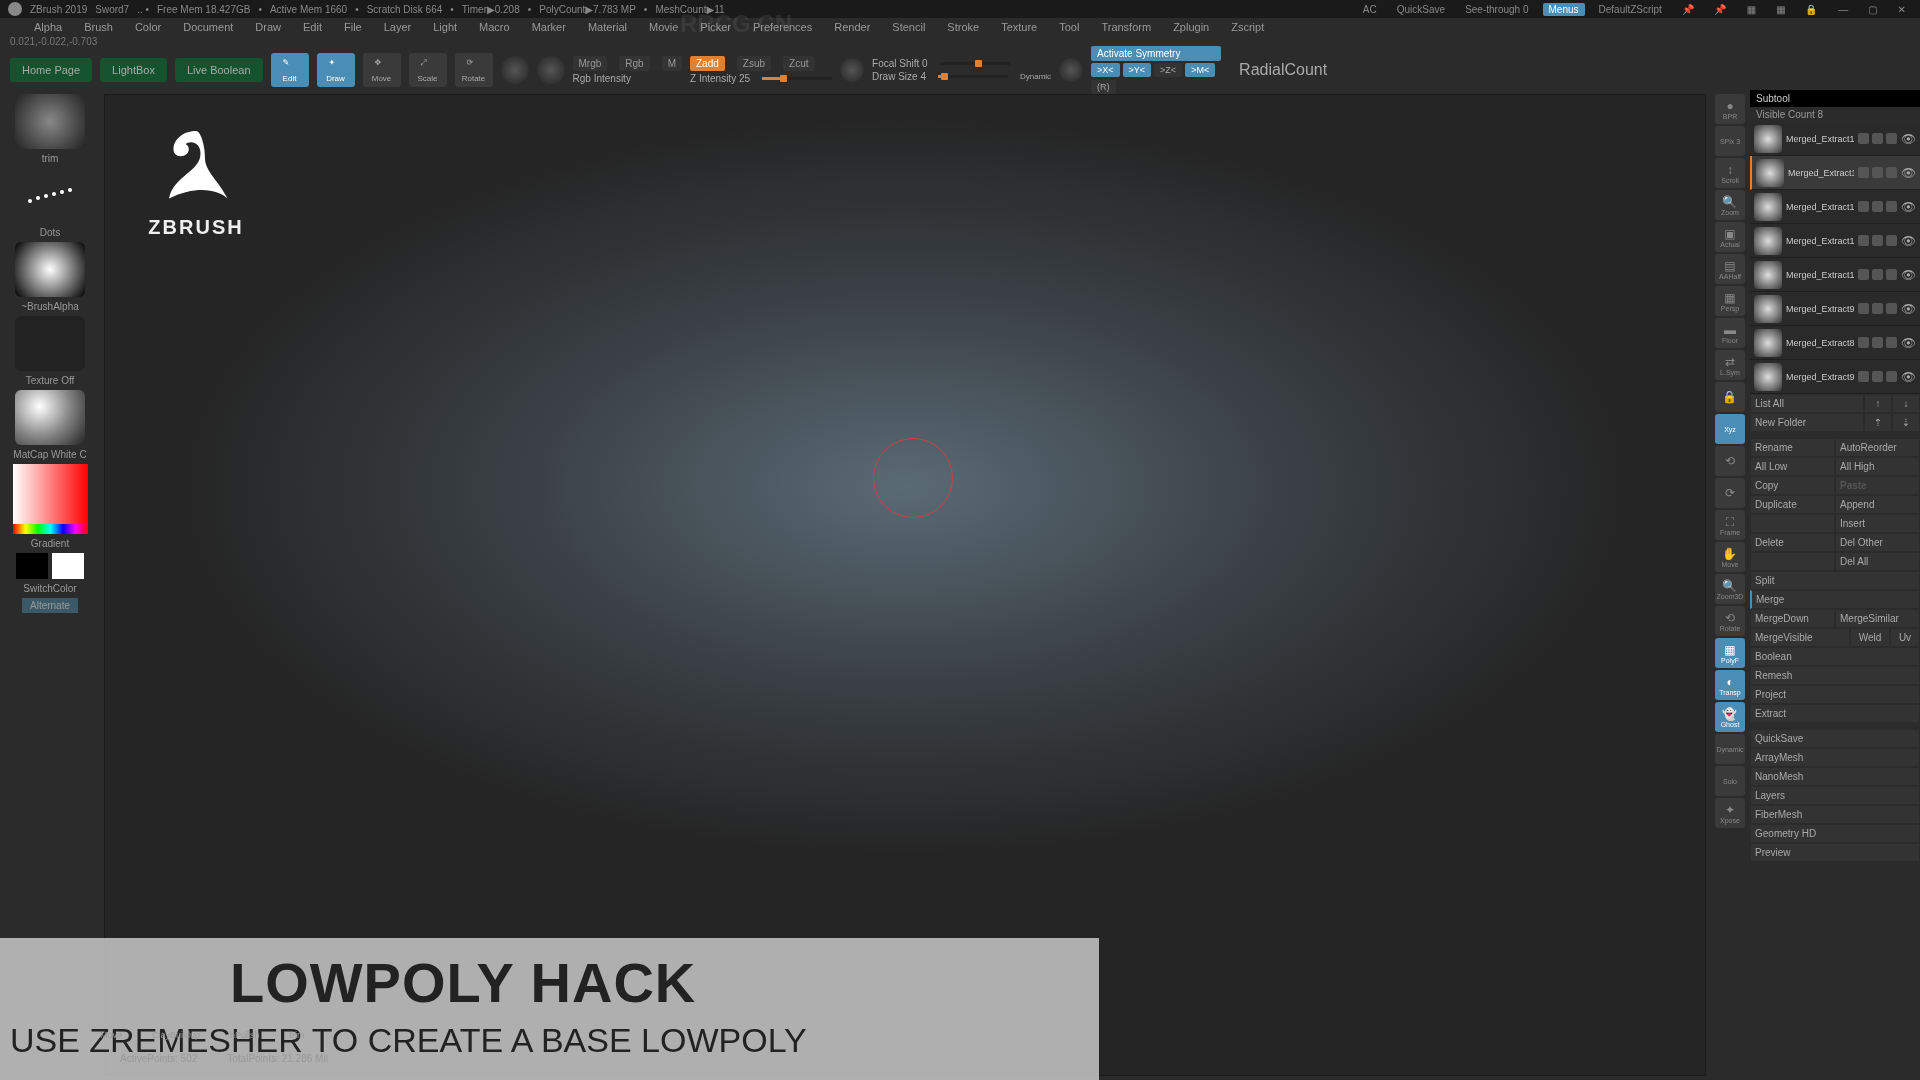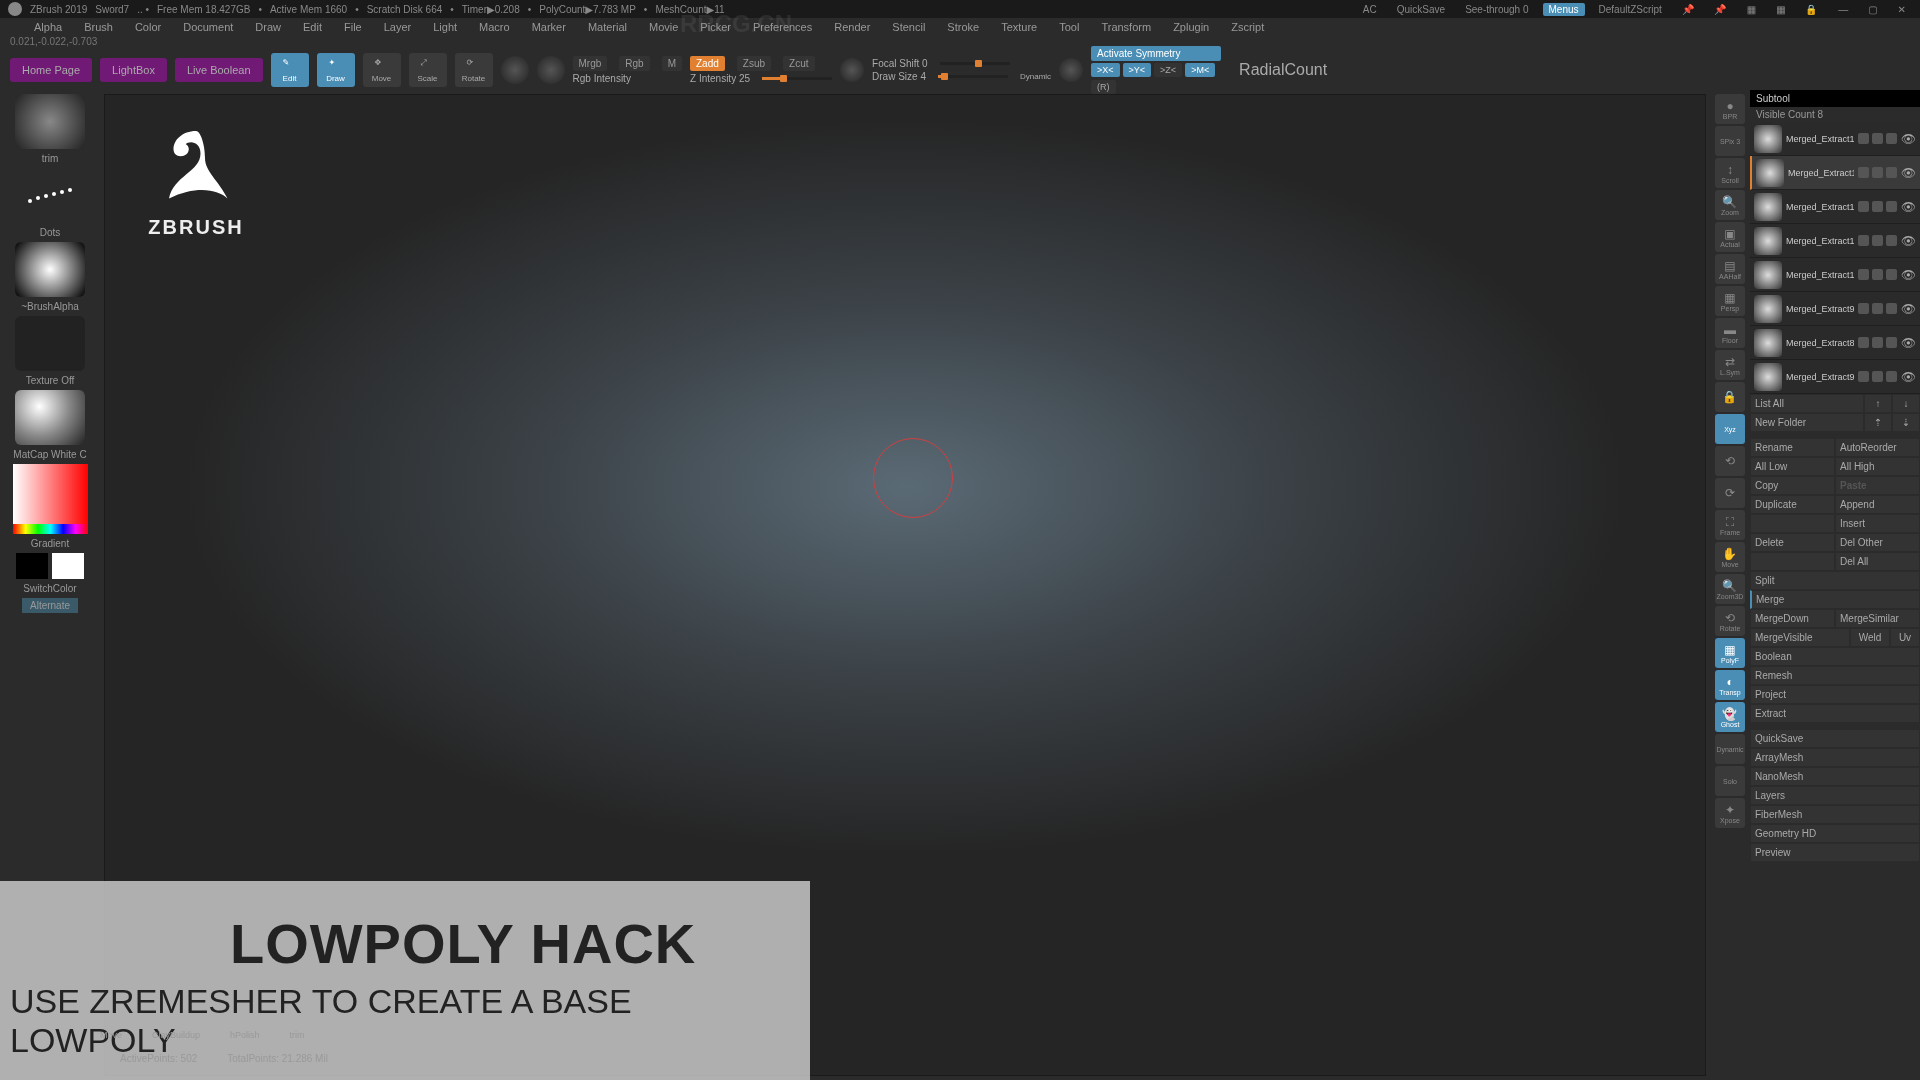--- a/index.html
+++ b/index.html
@@ -14,21 +14,21 @@
 
 
 .menu-bar { height: 18px; background: #2b2b2b; display: flex; align-items: center; padding: 0 4px; gap: 2px; font-size: 11px; margin-left: 20px; }
 .menu-bar .item { padding: 0 10px; color: #999; cursor: pointer; }
 
 
 .status-line { height: 14px; padding: 0 10px; font-size: 10px; color: #777; }
 
 
 .tool-row { height: 40px; display: flex; align-items: center; padding: 4px 10px; gap: 8px; background: #2b2b2b; }
-.tool-btn { padding: 6px 12px; background: #701a75; color: #aaa; border-radius: 3px; font-size: 11px; }
+.tool-btn { padding: 6px 12px; background: #14532d; color: #aaa; border-radius: 3px; font-size: 11px; }
 .mode-btn { width: 38px; height: 34px; background: #3a3a3a; display: flex; flex-direction: column; align-items: center; justify-content: center; font-size: 8px; color: #aaa; border-radius: 3px; }
 .mode-btn.active { background: #4a8db5; color: #fff; }
 .mode-btn .icn { width: 14px; height: 14px; margin-bottom: 2px; }
 .round-btn { width: 28px; height: 28px; border-radius: 50%; background: radial-gradient(circle, #555, #222); }
 
 .param-group { display: flex; flex-direction: column; gap: 2px; font-size: 10px; }
 .param-row { display: flex; align-items: center; gap: 12px; }
 .param-label { color: #999; padding: 2px 6px; background: #333; border-radius: 2px; font-size: 10px; }
 .param-label.active { background: #e08030; color: #fff; }
 .param-label.blue { background: #4a8db5; color: #fff; }
@@ -56,21 +56,21 @@
 
 .viewport { flex: 1; background: #252525; position: relative; border: 1px solid #1a1a1a; margin: 4px; overflow: hidden; }
 .mesh-placeholder { position: absolute; inset: 0; background: radial-gradient(ellipse 60% 50% at 50% 40%, #5a6a75 0%, #3a4045 40%, #252525 75%); }
 .cursor-ring { position: absolute; left: 48%; top: 35%; width: 80px; height: 80px; border: 1px solid #d04040; border-radius: 50%; }
 
 
 .zb-logo { position: absolute; left: 126px; top: 110px; width: 140px; height: 140px; display: flex; flex-direction: column; align-items: center; justify-content: center; }
 .zb-logo svg { width: 90px; height: 90px; }
 .zb-logo .txt { font-size: 20px; font-weight: bold; letter-spacing: 2px; color: #eee; margin-top: 4px; }
 
-.caption-overlay { position: absolute; left: 0; bottom: 0; width: 810px; background: rgba(200,200,200,0.85); padding: 30px 20px 20px 10px; }
+.caption-overlay { position: absolute; left: 0; bottom: 0; width: 1099px; background: rgba(200,200,200,0.85); padding: 12px 20px 20px 10px; }
 .caption-overlay .line1 { font-size: 56px; font-weight: 800; color: #222; letter-spacing: 1px; padding-left: 220px; }
 .caption-overlay .line2 { font-size: 34px; font-weight: 400; color: #222; margin-top: 6px; }
 
 
 .right-icons { width: 40px; background: #2b2b2b; display: flex; flex-direction: column; align-items: center; padding: 4px 0; gap: 2px; }
 .ricon { width: 30px; height: 30px; background: #3a3a3a; border-radius: 3px; display: flex; flex-direction: column; align-items: center; justify-content: center; font-size: 7px; color: #888; }
 .ricon.active { background: #4a8db5; color: #fff; }
 .ricon .glyph { font-size: 12px; }
 
 

